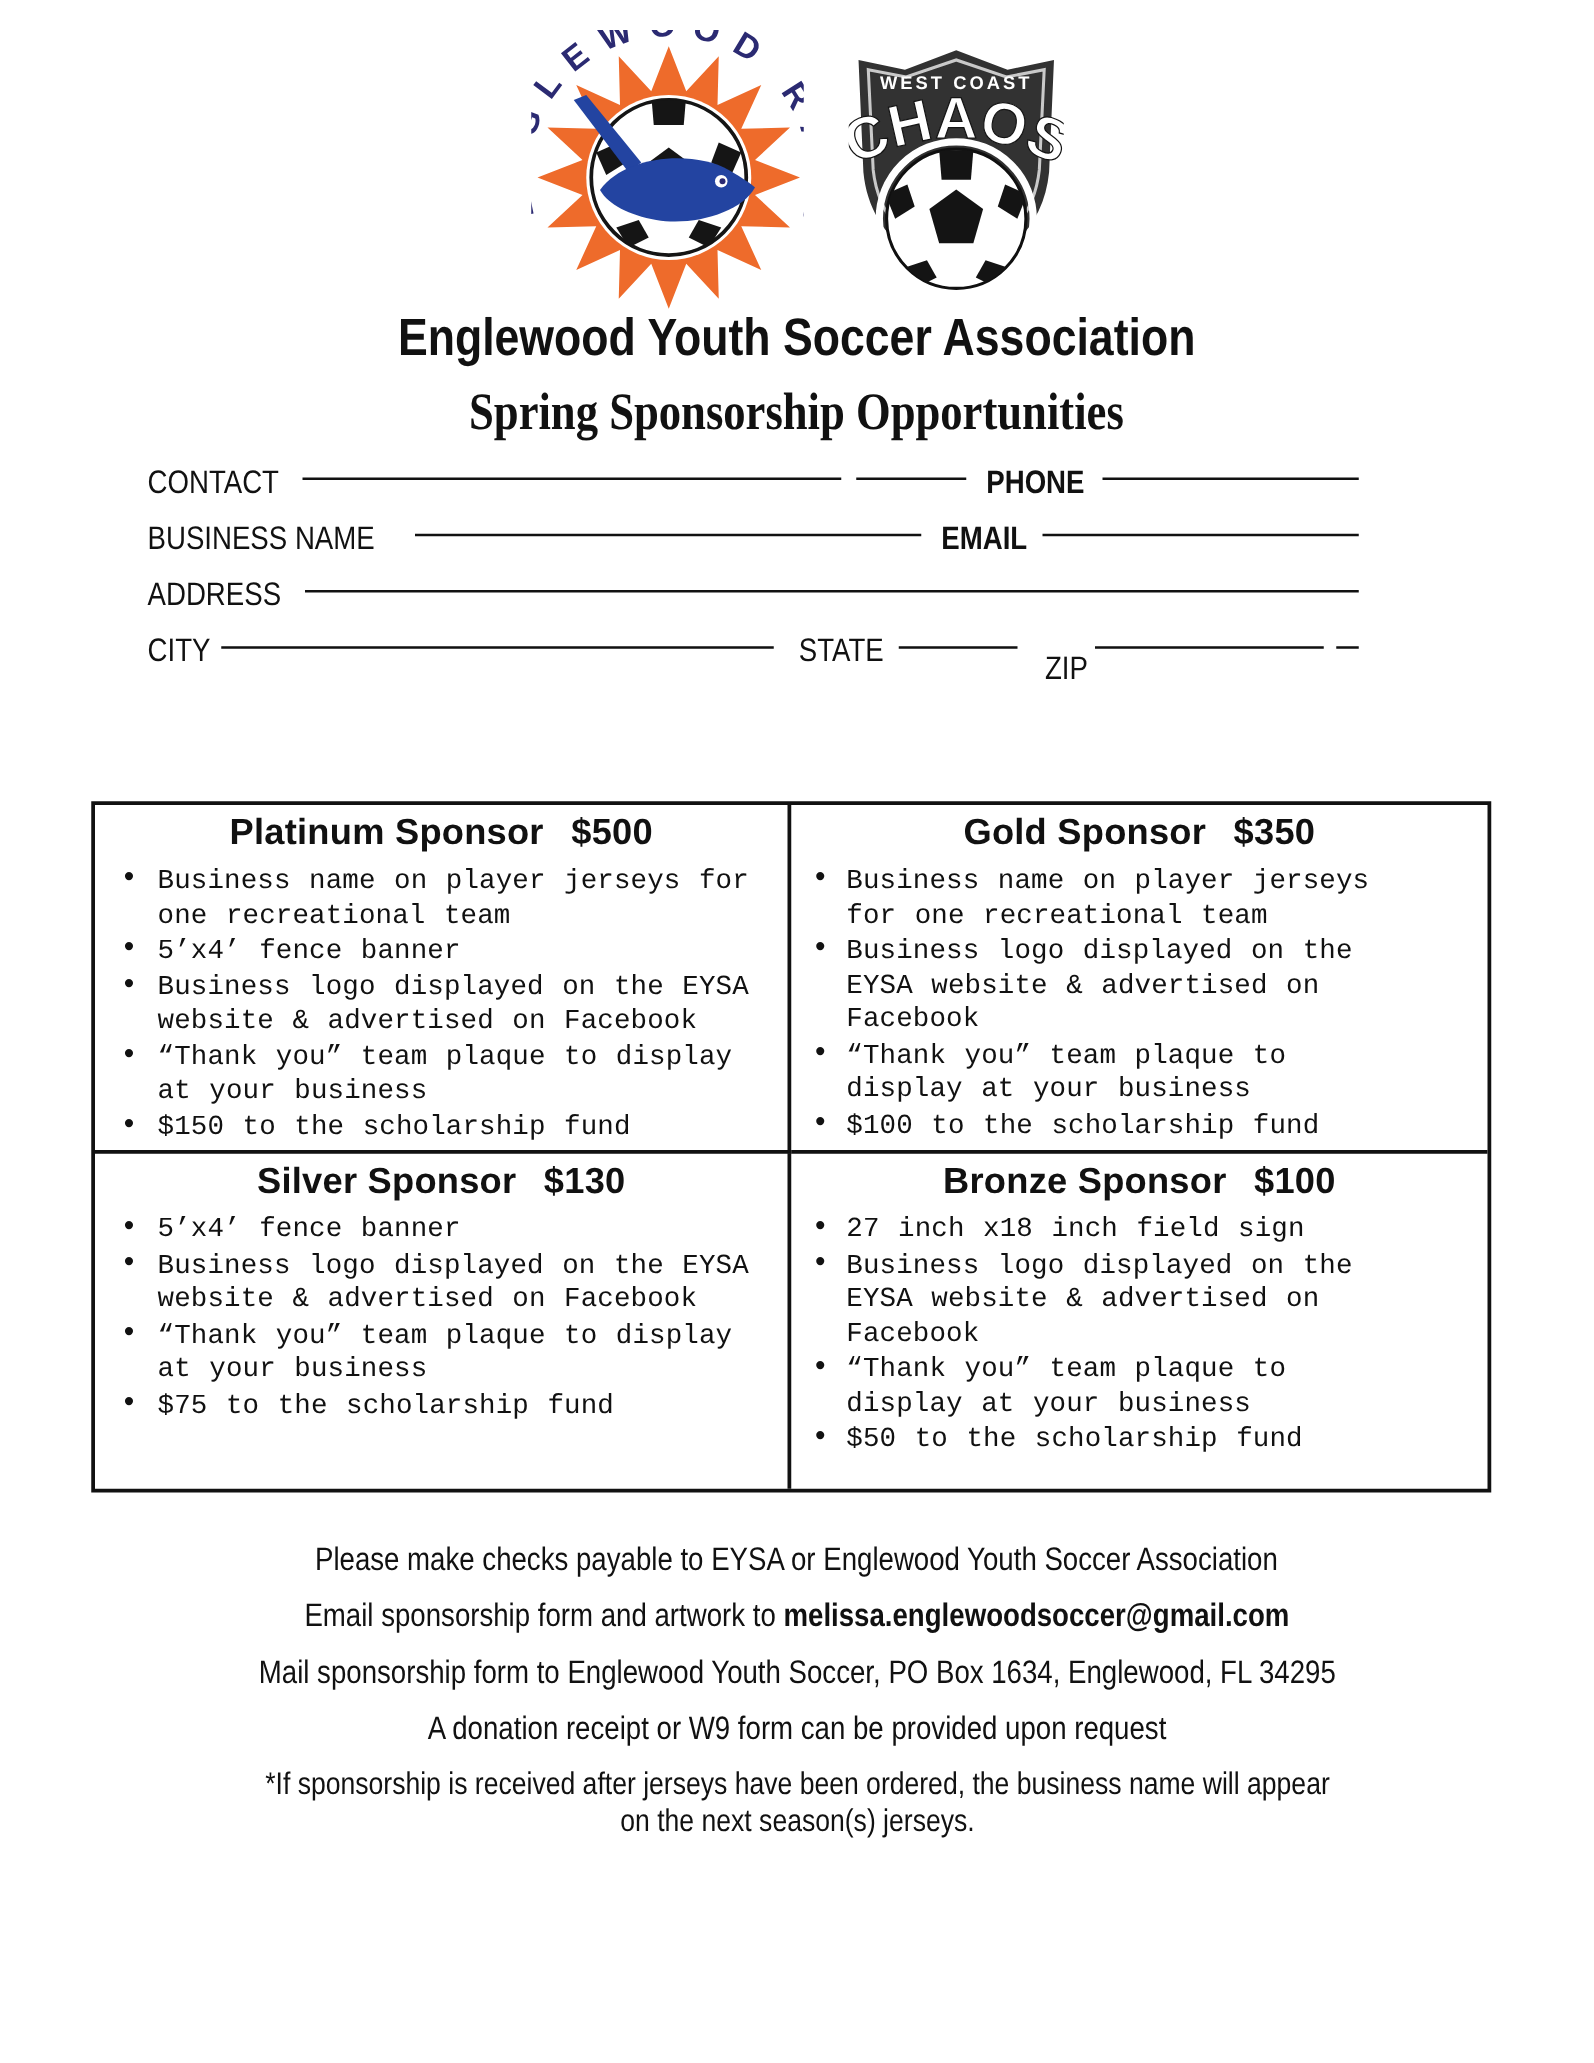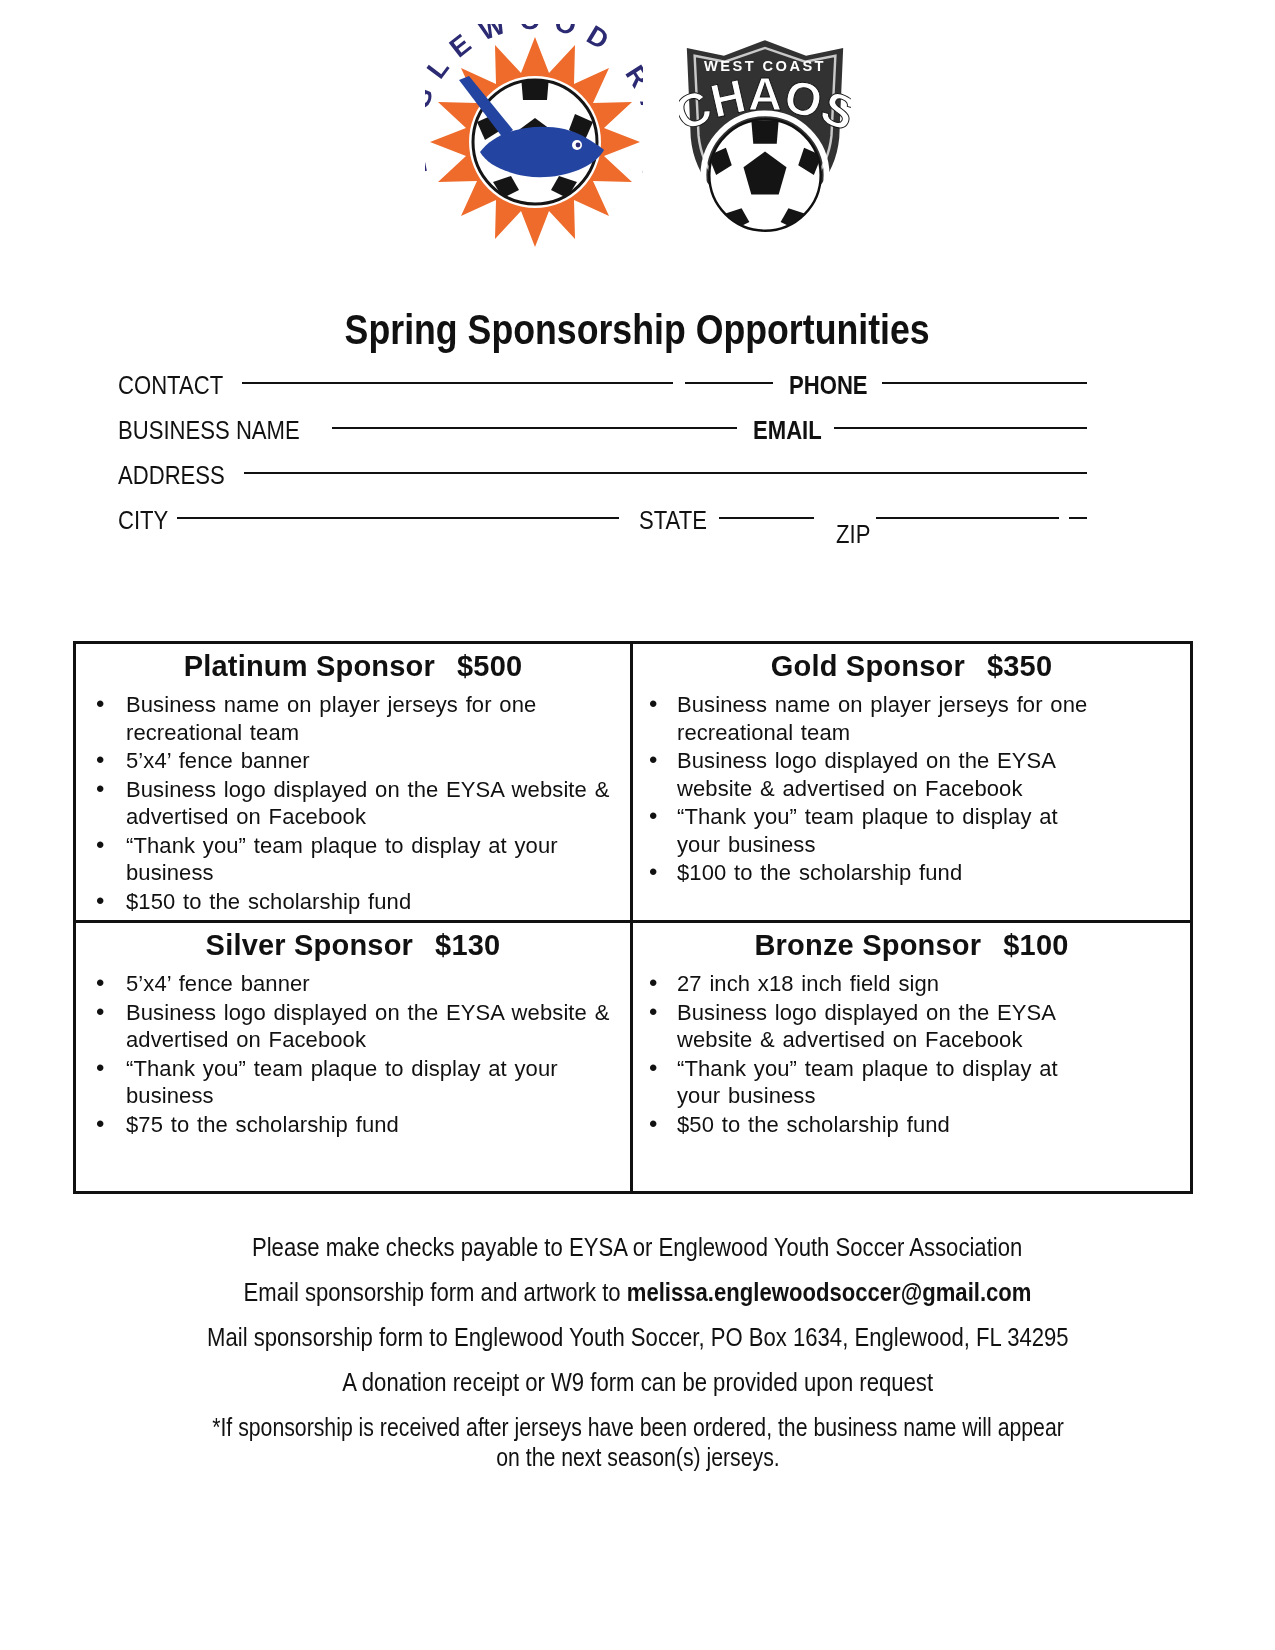--- a/index.html
+++ b/index.html
@@ -9,21 +9,21 @@
     overflow:hidden; margin:0 auto;
   }
   
   .logos { position:absolute; top:24px; left:0; width:100%;
            display:flex; justify-content:center; align-items:flex-start; gap:36px; }
   .rays-svg { width:218px; height:232px; }
   .chaos-svg { width:172px; height:212px; margin-top:2px; }
   
   .title { position:absolute; left:0; width:100%; text-align:center;
            font-weight:bold; font-size:42px; line-height:48px; white-space:nowrap; }
-  .t1 { top:246px; } .t2 { top:306px; }
+  .t1 { top:246px; } .t2 { top:306px;font-family:Liberation Serif, serif; }
   .cond { display:inline-block; transform:scaleX(0.85); transform-origin:center bottom; }
   .cond-l { display:inline-block; transform:scaleX(0.85); transform-origin:left bottom; }
   
   .form { position:absolute; top:372px; left:118px; right:188px; }
   .frow { display:flex; height:45px; }
   .flabel { font-size:26px; line-height:26px; white-space:nowrap; padding-bottom:4px; }
   .fnote  { font-size:21px; }
   .ml16 { margin-left:16px;font-weight:bold; } .ml20 { margin-left:20px; } .ml22 { margin-left:22px;margin-top:14px; }
   .uline { border-bottom:2.5px solid var(--ink,#000); height:10px; }
   .gr { flex-grow:1; }
@@ -33,21 +33,21 @@
   
   .tiers { position:absolute; top:641px; left:73px; width:1114px;
            border:3px solid var(--ink,#000);
            display:grid; grid-template-columns:1fr 1fr; grid-template-rows:279px 268px; }
   .cell { box-sizing:border-box; overflow:hidden; }
   .cb { border-bottom:3px solid var(--ink,#000); }
   .cr { border-right:3px solid var(--ink,#000); }
   .cell-head { text-align:center; font-weight:bold; font-size:29px;
                letter-spacing:0.2px; padding-top:6px; }
   .price { margin-left:22px; }
-  .bullets { margin:8px 4px 0 0; padding:0; list-style:none; }
+  .bullets { margin:8px 4px 0 0; padding:0; list-style:none;font-family:Liberation Mono, monospace; }
   .bullets li { position:relative; font-size:22px; line-height:27.5px;
                 letter-spacing:0.1px; word-spacing:1.5px; margin-bottom:1px; }
   .left-col  li { padding-left:50px; padding-right:12px; }
   .right-col li { padding-left:44px; padding-right:80px; }
   .bullets li::before { content:"\2022"; position:absolute; left:20px; top:-1px; font-size:24px; }
   .right-col li::before { left:16px; }
   
   .footer { position:absolute; top:1232px; left:0; width:100%; text-align:center; }
   .footer p { margin:0 0 14px; font-size:26px; line-height:31px; white-space:nowrap; }
   .footer .email { font-weight:bold; }
@@ -111,20 +111,23 @@
           <polygon points="74,94 102,94 100,118 76,118"></polygon>
           <polygon points="128,122 146,130 138,150 122,140"></polygon>
           <polygon points="112,184 130,190 120,206 104,198"></polygon>
           <polygon points="64,184 46,190 56,206 72,198"></polygon>
           <polygon points="48,122 30,130 38,150 54,140"></polygon>
         </g>
       </g>
     </svg>
   </div>
 
+  <div class="title t1">
+    <span class="cond">Englewood Youth Soccer Association</span>
+  </div>
   <div class="title t2">
     <span class="cond">Spring Sponsorship Opportunities</span>
   </div>
 
   <div class="form">
 
     <div class="frow">
       <span class="flabel"><span class="cond-l">CONTACT</span></span>
       <span class="uline g40"></span>
       <span class="gap12"></span>

